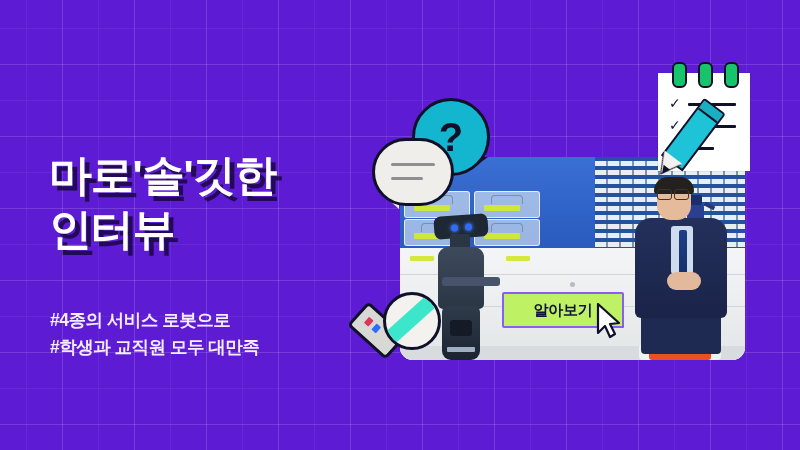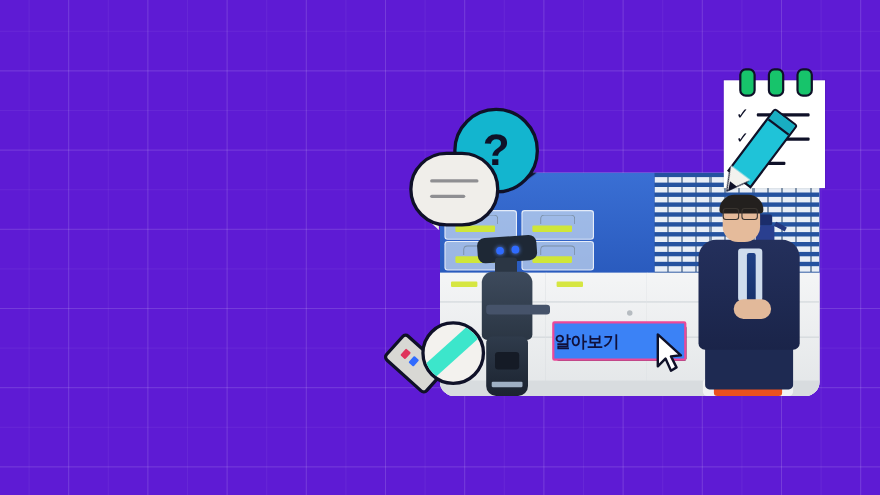--- a/index.html
+++ b/index.html
@@ -190,36 +190,40 @@
     position:absolute;left:0;bottom:0;width:46px;height:26px;
     background:#d8d8d4;border:3px solid #0f1128;border-radius:5px;
     transform:rotate(42deg);transform-origin:100% 0%;
   }
   .mic-btn{position:absolute;width:6px;height:8px;border-radius:1px;}
 
   
   .cta-shadow{position:absolute;left:506px;top:296px;width:118px;height:32px;background:#0f1128;border-radius:2px;}
   .cta{
     position:absolute;left:502px;top:292px;width:118px;height:32px;
-    background:#3b82f6;border:2px solid #ec4899;border-radius:2px;
-    display:flex;align-items:center;
+    background:#bef264;border:2px solid #8b5cf6;border-radius:2px;
+    display:flex;align-items:center;justify-content:center;
     color:#10103a;font-size:15px;font-weight:bold;letter-spacing:-0.3px;
   }
   .cursor{position:absolute;left:596px;top:303px;width:26px;height:36px;}
 </style>
 </head>
 <body>
 
 <div class="stage">
 
   <div class="grid"></div>
   <div class="grid2"></div>
 
 
-
+  <div class="headline">마로'솔'깃한
+인터뷰</div>
+
+  <div class="hashtags">#4종의 서비스 로봇으로
+#학생과 교직원 모두 대만족</div>
 
   <div class="photo">
 
     <div class="ph-wall">
       <div class="ph-wall-grad"></div>
 
       <div class="bins">
         <div class="bin" style="left:0;top:30px;">
             <div class="bin-h"></div>
           </div>

